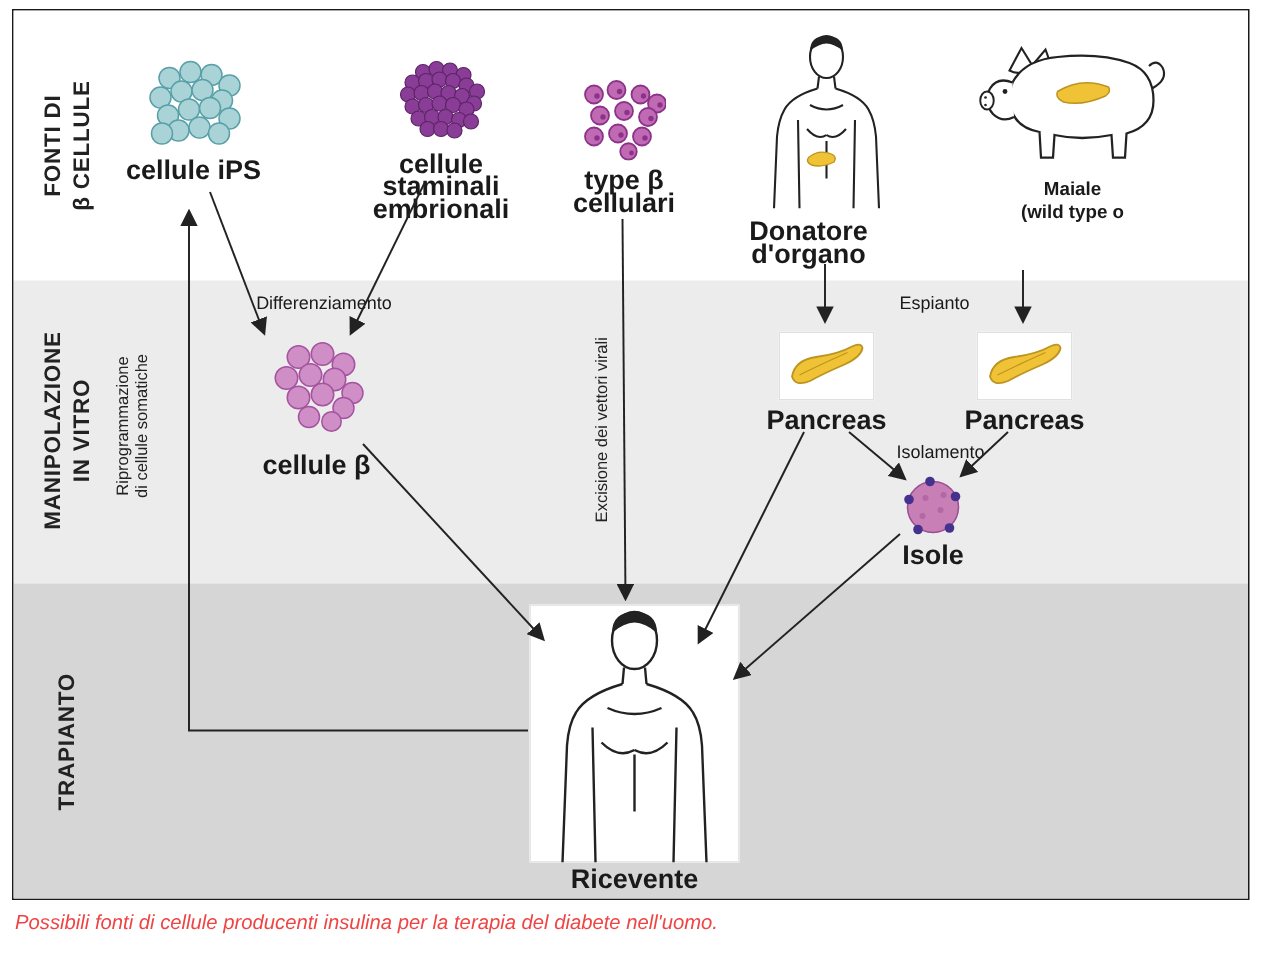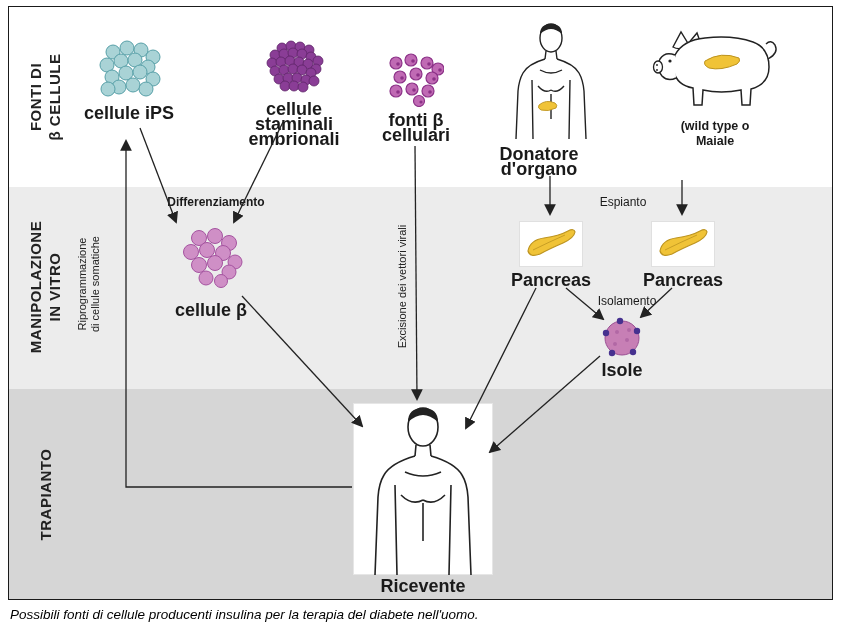--- a/index.html
+++ b/index.html
@@ -10,21 +10,21 @@
   .band-mid{top:180px;height:202px;background:#ececec;}
   .band-bot{top:382px;height:212px;background:#d6d6d6;}
   .vlabel{position:absolute;transform:rotate(-90deg);text-align:center;font-weight:bold;font-size:15px;letter-spacing:.5px;line-height:19px;color:#222;}
   .vsmall{position:absolute;transform:rotate(-90deg);text-align:center;font-size:11px;line-height:13px;color:#222;font-weight:normal;letter-spacing:0;}
   .lbl{position:absolute;text-align:center;font-weight:bold;font-size:18px;line-height:15px;}
   .lbl-sm{font-size:12.5px;line-height:14.5px;}
   .proc{position:absolute;text-align:center;font-weight:normal;font-size:12px;line-height:14px;}
   .gfx{position:absolute;}
   .whitebox{background:#fff;}
   .arrows{position:absolute;left:0;top:0;z-index:5;pointer-events:none;}
-  .caption{position:absolute;left:10px;top:607px;width:820px;font-style:italic;font-size:13.5px;color:#000000;}
+  .caption{position:absolute;left:10px;top:607px;width:820px;font-style:italic;font-size:13.5px;color:#ef4444;}
   svg{display:block;}
 </style>
 </head>
 <body>
 
 <div class="stage">
   <div class="frame">
 
     <div class="band band-top"></div>
     <div class="band band-mid"></div>
@@ -131,21 +131,21 @@
             <circle cx="32" cy="22" r="1.8"></circle>
             <circle cx="48" cy="26" r="1.8"></circle>
           <circle cx="12" cy="39" r="1.8"></circle>
             <circle cx="28" cy="37" r="1.8"></circle>
             <circle cx="44" cy="39" r="1.8"></circle>
             <circle cx="35" cy="49" r="1.6"></circle>
         </g>
       </svg>
     </div>
     <div class="lbl" style="left:352px;top:106px;width:110px;">
-      <div>fonti β</div>
+      <div>type β</div>
       <div>cellulari</div>
     </div>
 
     <div class="gfx whitebox" style="left:497px;top:14px;">
       <svg width="90" height="118" viewBox="0 0 90 118">
         <g stroke="#222" stroke-width="1.4" fill="none">
           <ellipse cx="45" cy="17" rx="11" ry="14" fill="#fff"></ellipse>
           <path d="M34 13 Q34 3 45 3 Q56 3 56 13 Q50 8 45 8 Q40 8 34 13 Z" fill="#222" stroke="none"></path>
           <path d="M40 30 L39 38 M50 30 L51 38"></path>
           <path d="M39 38 Q22 43 17 52 Q13 59 12 70 L10 118"></path>
@@ -171,25 +171,25 @@
         <path d="M26 28 Q34 13 56 11 Q84 8 104 15 Q120 21 120 40 Q120 57 102 62 L101 78 L93 78 L92 63 Q72 67 54 63 L53 78 L45 78 L44 61 Q28 58 25 45 Q23 36 26 28 Z" fill="#fff" stroke="#222" stroke-width="1.5"></path>
         <path d="M26 28 Q16 24 11 32 Q6 41 13 49 Q19 55 27 51" fill="#fff" stroke="#222" stroke-width="1.5"></path>
         <ellipse cx="9" cy="40" rx="4.5" ry="6" fill="#fff" stroke="#222" stroke-width="1.3"></ellipse>
         <circle cx="8" cy="38" r="0.9" fill="#222"></circle>
           <circle cx="8" cy="43" r="0.9" fill="#222"></circle>
         <circle cx="21" cy="34" r="1.6" fill="#222"></circle>
         <path d="M56 34 Q72 24 90 31 Q92 34 88 37 Q72 44 60 41 Q54 38 56 34 Z" fill="#f0c337" stroke="#bd9420" stroke-width="1"></path>
       </svg>
     </div>
     <div class="lbl lbl-sm" style="left:616px;top:112px;width:180px;">
+      <div>Maiale</div>
       <div>(wild type o</div>
-      <div>Maiale</div>
-    </div>
-
-    <div class="proc" style="left:147px;top:188px;width:120px;font-weight:bold;">Differenziamento</div>
+    </div>
+
+    <div class="proc" style="left:147px;top:188px;width:120px;">Differenziamento</div>
 
     <div class="gfx" style="left:170px;top:219px;">
       <svg width="64" height="64" viewBox="0 0 64 64">
         <g fill="#cf8fc6" stroke="#a553a0" stroke-width="1">
           <circle cx="20" cy="12" r="7.5"></circle>
             <circle cx="36" cy="10" r="7.5"></circle>
             <circle cx="50" cy="17" r="7.5"></circle>
           <circle cx="12" cy="26" r="7.5"></circle>
             <circle cx="28" cy="24" r="7.5"></circle>
             <circle cx="44" cy="27" r="7.5"></circle>

